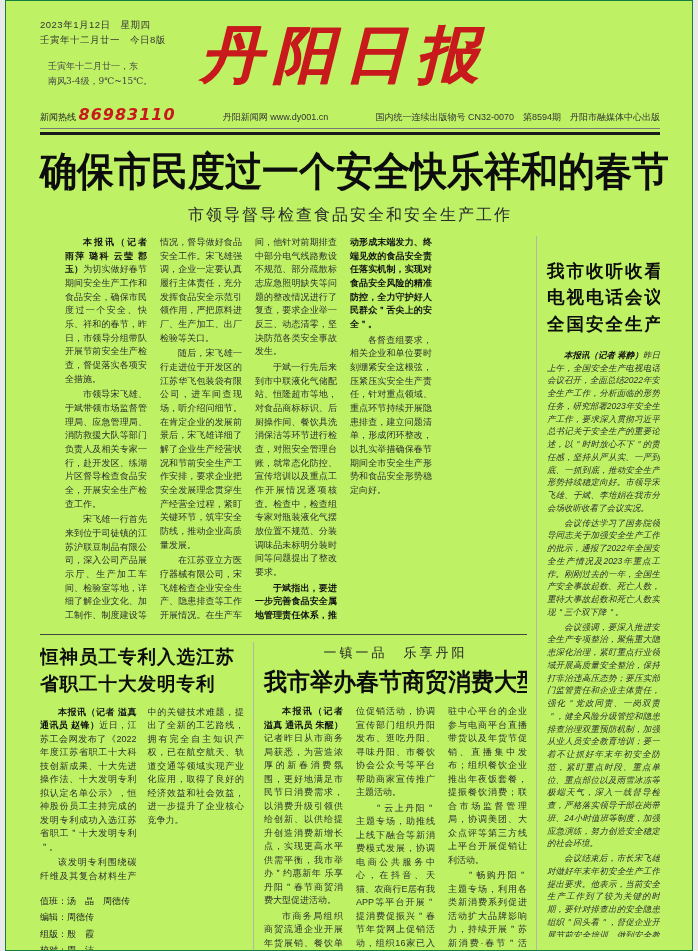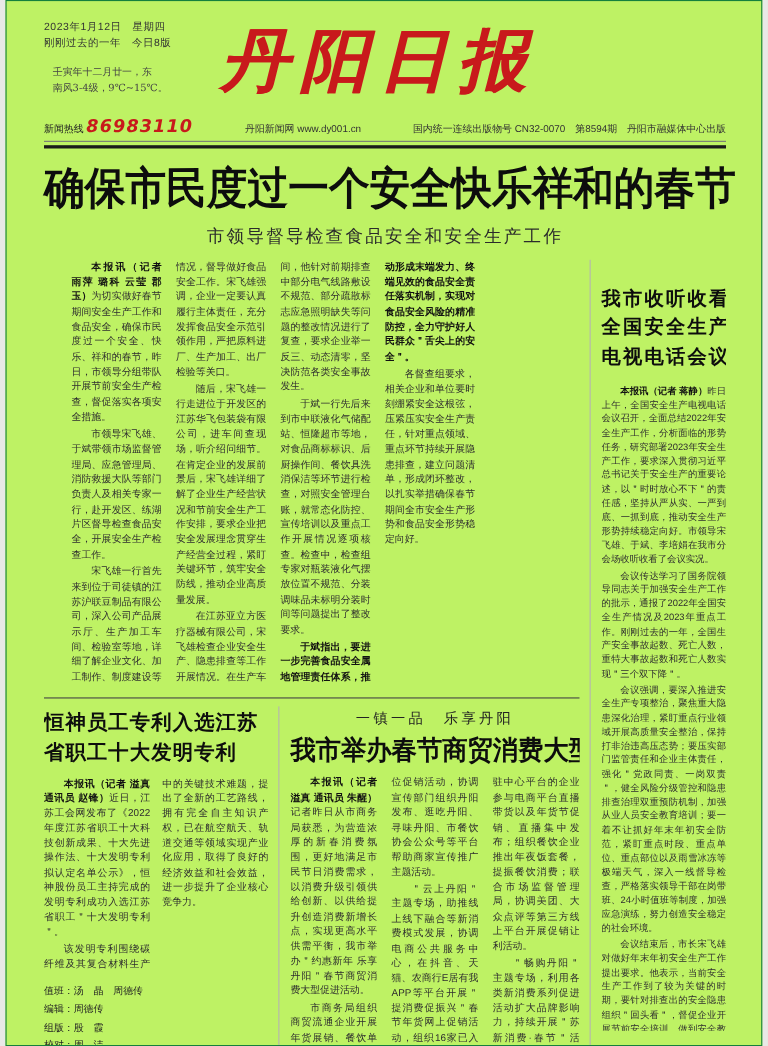--- a/index.html
+++ b/index.html
@@ -51,32 +51,32 @@
   .patent-body{column-count:2;column-gap:11px;column-fill:auto;font-size:9px;line-height:1.5;text-align:justify;color:#2e2e2e;height:186px;overflow:hidden;}
   .credits{margin-top:auto;font-size:9px;line-height:1.8;color:#222;width:110px;padding-bottom:4px;}
   .credits .row{white-space:nowrap;}
   .promo{flex:1;padding-left:10px;display:flex;flex-direction:column;overflow:hidden;}
   .promo-kicker{font-size:13px;text-align:center;color:#222;letter-spacing:3px;margin:2px 0 2px 0;}
   .promo-headline{font-size:23px;font-weight:bold;text-align:center;color:#0d0d0d;margin:2px 0 8px 0;white-space:nowrap;transform:scaleY(1.05);transform-origin:top;}
   .promo-body{flex:1;column-count:3;column-gap:13px;column-fill:auto;font-size:9px;line-height:1.5;text-align:justify;color:#2e2e2e;overflow:hidden;}
   
   .sidebar{width:118px;border-left:1px solid #b5b5b0;padding-left:10px;margin-left:9px;overflow:hidden;}
   .sidebar-title{font-size:17.5px;font-weight:bold;line-height:1.5;color:#0d0d0d;margin:22px 0 12px 0;letter-spacing:2px;white-space:nowrap;}
-  .sidebar-body{font-size:8.5px;line-height:1.5;text-align:justify;color:#2e2e2e;overflow:hidden;height:588px;}
+  .sidebar-body{font-size:8.5px;line-height:1.5;text-align:justify;color:#2e2e2e;overflow:hidden;height:588px;font-style:italic;}
 </style>
 </head>
 <body>
 
 <div class="page">
 
   <header class="mast">
     <div class="mast-left">
       <div class="date-block">
         <div>2023年1月12日　星期四</div>
-        <div>刚刚过去的一年　今日8版</div>
+        <div>壬寅年十二月廿一　今日8版</div>
       </div>
       <div class="weather">
         <div>壬寅年十二月廿一，东</div>
         <div>南风3-4级，9℃~15℃。</div>
       </div>
     </div>
     <div class="mast-title">丹阳日报</div>
   </header>
 
   <div class="info-row">
@@ -136,22 +136,22 @@
             <p class="para">＂畅购丹阳＂主题专场，利用各类新消费系列促进活动扩大品牌影响力，持续开展＂苏新消费·春节＂活动，组织协调吾悦广场、八佰伴、大润发等商贸骨干企业举办线上直播、线下促销、主题集市等各类消费活动，实现＂周周有活动、店店有特色＂，营造全方位消费氛围；在商圈综合体等区域开展儿童剧、小丑表演等活动，举办＂民俗春园大集书法展＂等活动，弘扬民俗文化；全市各辖区立足重点商圈、商街和特色文化、特色餐饮等资源，开展＂一镇一品＂特色促消费活动，营造浓厚节日氛围。</p>
           </div>
         </section>
 
       </div>
     </div>
 
     <aside class="sidebar">
       <h2 class="sidebar-title">
         <div>我市收听收看</div>
+        <div>电视电话会议</div>
         <div>全国安全生产</div>
-        <div>电视电话会议</div>
       </h2>
       <div class="sidebar-body">
         <p class="para"><b class="byline">本报讯（记者 蒋静）</b><span>昨日上午，全国安全生产电视电话会议召开，全面总结2022年安全生产工作，分析面临的形势任务，研究部署2023年安全生产工作，要求深入贯彻习近平总书记关于安全生产的重要论述，以＂时时放心不下＂的责任感，坚持从严从实、一严到底、一抓到底，推动安全生产形势持续稳定向好。市领导宋飞雄、于斌、李培娟在我市分会场收听收看了会议实况。</span></p>
         <p class="para">会议传达学习了国务院领导同志关于加强安全生产工作的批示，通报了2022年全国安全生产情况及2023年重点工作。刚刚过去的一年，全国生产安全事故起数、死亡人数，重特大事故起数和死亡人数实现＂三个双下降＂。</p>
         <p class="para">会议强调，要深入推进安全生产专项整治，聚焦重大隐患深化治理，紧盯重点行业领域开展高质量安全整治，保持打非治违高压态势；要压实部门监管责任和企业主体责任，强化＂党政同责、一岗双责＂，健全风险分级管控和隐患排查治理双重预防机制，加强从业人员安全教育培训；要一着不让抓好年末年初安全防范，紧盯重点时段、重点单位、重点部位以及雨雪冰冻等极端天气，深入一线督导检查，严格落实领导干部在岗带班、24小时值班等制度，加强应急演练，努力创造安全稳定的社会环境。</p>
         <p class="para">会议结束后，市长宋飞雄对做好年末年初安全生产工作提出要求。他表示，当前安全生产工作到了较为关键的时期，要针对排查出的安全隐患组织＂回头看＂，督促企业开展节前安全培训，做到安全教育到位、安全检查到位、安全防范到位，严防各类事故发生；要落实属地责任、行业监管责任和企业主体责任，完善应急预案和值班制度，把好复工复产审批关，先教育再上岗，加大监管力度，促进全市安全生产水平稳步提升。</p>
       </div>
     </aside>
 
   </div>

